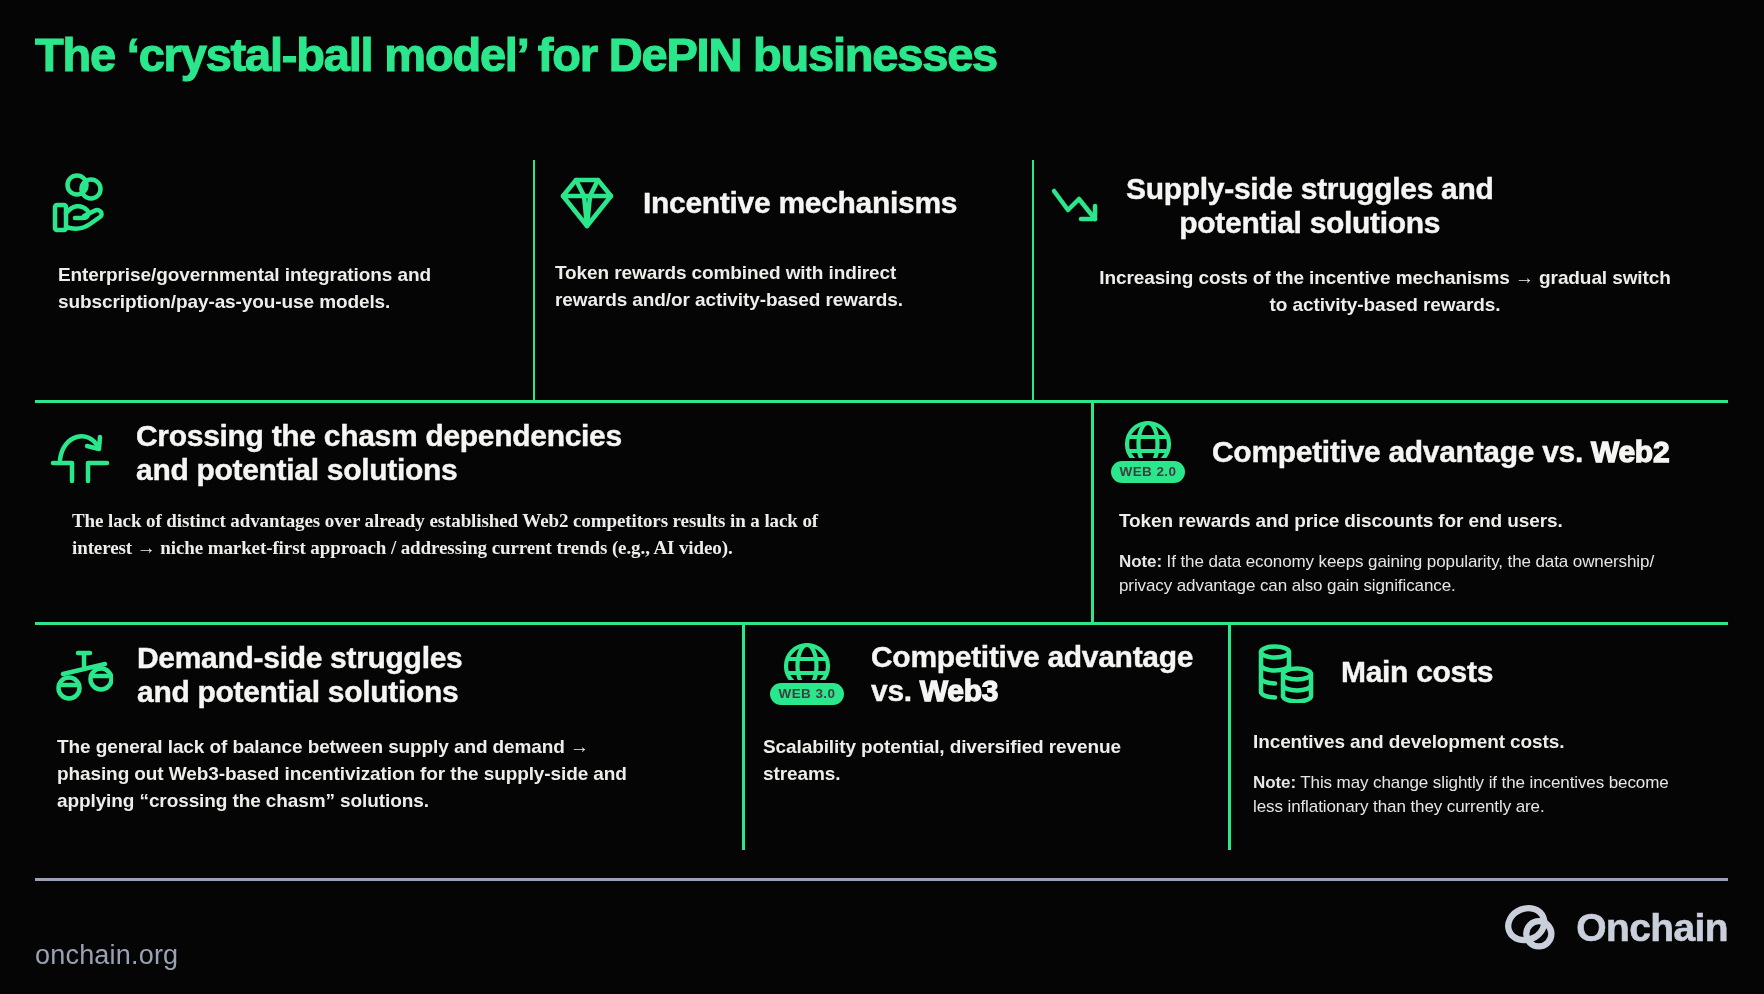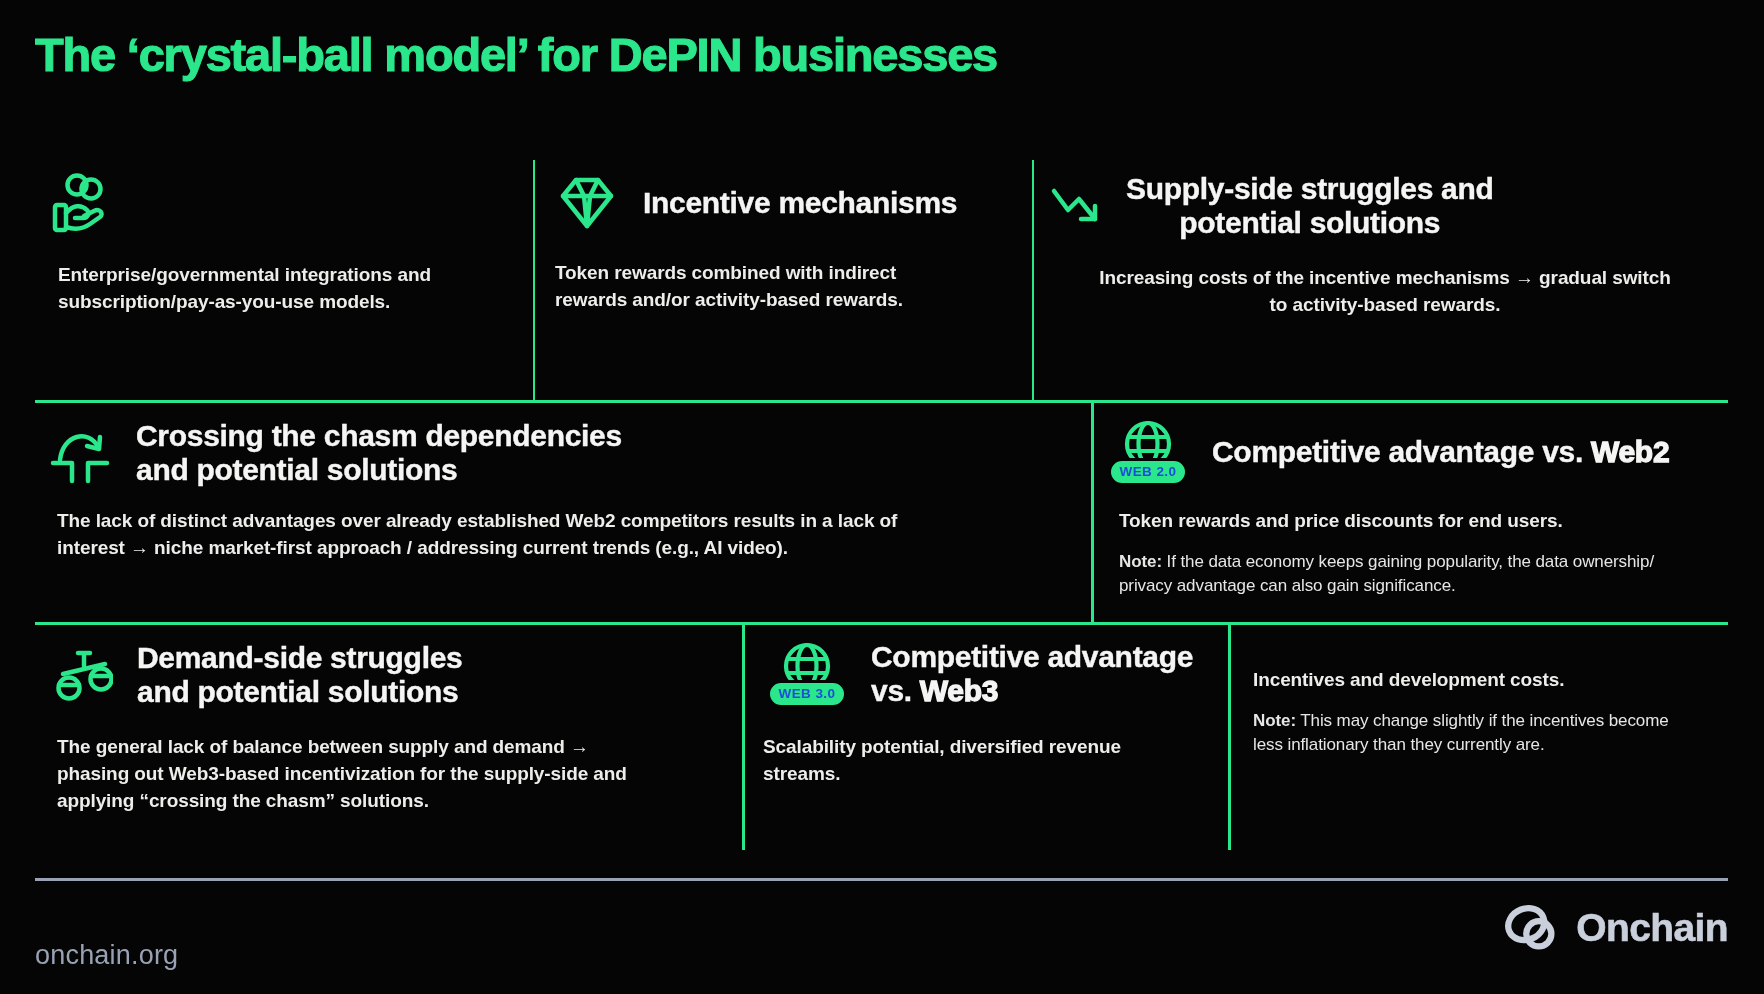--- a/index.html
+++ b/index.html
@@ -34,35 +34,35 @@
     margin:0;font-size:30px;font-weight:bold;color:#F5F5F3;
     line-height:1.12;letter-spacing:-0.3px;white-space:pre-line;
     -webkit-text-stroke:0.4px #F5F5F3;
   }
   h2.sec .em{-webkit-text-stroke:1.3px #F5F5F3;}
   .body{
     margin:26px 0 0 0;font-size:19px;font-weight:bold;color:#EDEDEA;
     line-height:1.42;letter-spacing:-0.1px;white-space:pre-line;
   }
   .p1 .body{margin-left:8px;}
-  .p4 .body{margin:22px 0 0 9px;}
+  .p4 .body{margin:22px 0 0 24px;font-family:Liberation Serif, serif;}
   .p5 .body{margin:22px 0 0 15px;}
   .p6 .body{margin-left:2px;}
   .note{
     margin:15px 0 0 0;font-size:17px;color:#E6E6E4;line-height:1.42;
     white-space:pre-line;letter-spacing:-0.1px;
   }
   .p5 .note{margin-left:15px;}
   .note .nlabel{font-weight:bold;}
   .icn{flex:0 0 auto;}
   .icn svg{display:block;stroke:#2BE78C;fill:none;stroke-width:4.5;
     stroke-linecap:round;stroke-linejoin:round;}
   .globe-wrap{display:flex;flex-direction:column;align-items:center;width:88px;flex:0 0 auto;}
   .badge{
-    position:relative;z-index:1;margin-top:-15px;background:#2BE78C;color:#1d4ed8;
+    position:relative;z-index:1;margin-top:-15px;background:#2BE78C;color:#404040;
     font-size:13.5px;font-weight:bold;letter-spacing:0.4px;
     padding:3px 9px 4px;border-radius:20px;border:3px solid #050505;white-space:nowrap;
   }
   .footline{position:absolute;left:35px;top:878px;width:1693px;height:3px;background:#9AA3B5;}
   .site-url{position:absolute;left:35px;top:940px;font-size:27px;color:#99A2B4;letter-spacing:0.2px;}
   .brand{position:absolute;right:36px;top:898px;display:flex;align-items:center;gap:12px;color:#C9CFDB;}
   .brand svg{display:block;stroke:#C9CFDB;fill:none;stroke-width:6.5;stroke-linecap:round;}
   .brand .word{font-size:39px;font-weight:bold;letter-spacing:-0.6px;-webkit-text-stroke:0.6px #C9CFDB;}
 </style>
 </head>
@@ -194,20 +194,37 @@
           </span>
           <span class="badge">WEB 3.0</span>
         </span>
         <h2 class="sec"><span>Competitive advantage</span><br><span>vs. </span><span class="em">Web3</span></h2>
       </div>
       <p class="body">Scalability potential, diversified revenue
 streams.</p>
     </div>
 
     <div class="cell p8 div3">
+      <div class="hdr">
+        <span class="icn">
+          <svg width="64" height="62" viewBox="0 0 64 62">
+            <ellipse cx="22" cy="11" rx="14" ry="5.5"></ellipse>
+            <path d="M8 11 v40 M36 11 v16"></path>
+            <path d="M8 24 a14 5.5 0 0 0 28 0"></path>
+            <path d="M8 37 a14 5.5 0 0 0 14 5.4"></path>
+            <path d="M8 51 a14 5.5 0 0 0 14 5.4"></path>
+            <path fill="#050505" stroke="none" d="M28 33 a15 6 0 0 1 32 0 v23 a15 6 0 0 1 -32 0 z"></path>
+            <ellipse cx="44" cy="33" rx="14" ry="5.5"></ellipse>
+            <path d="M30 33 v22 M58 33 v22"></path>
+            <path d="M30 44 a14 5.5 0 0 0 28 0"></path>
+            <path d="M30 55 a14 5.5 0 0 0 28 0"></path>
+          </svg>
+        </span>
+        <h2 class="sec">Main costs</h2>
+      </div>
       <p class="body">Incentives and development costs.</p>
       <p class="note"><span class="nlabel">Note:</span><span> This may change slightly if the incentives become
 less inflationary than they currently are.</span></p>
     </div>
   </div>
 
   <div class="footline"></div>
   <div class="site-url">onchain.org</div>
   <div class="brand">
     <span>

